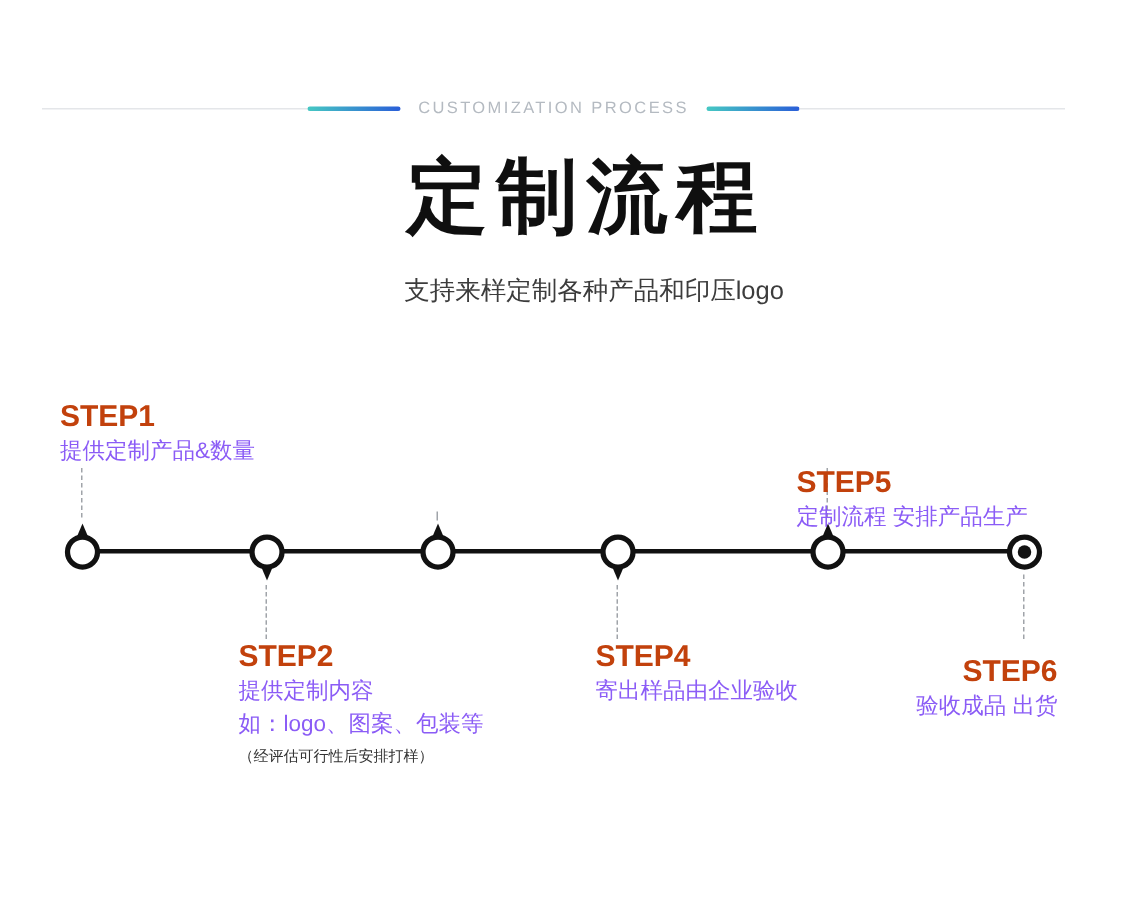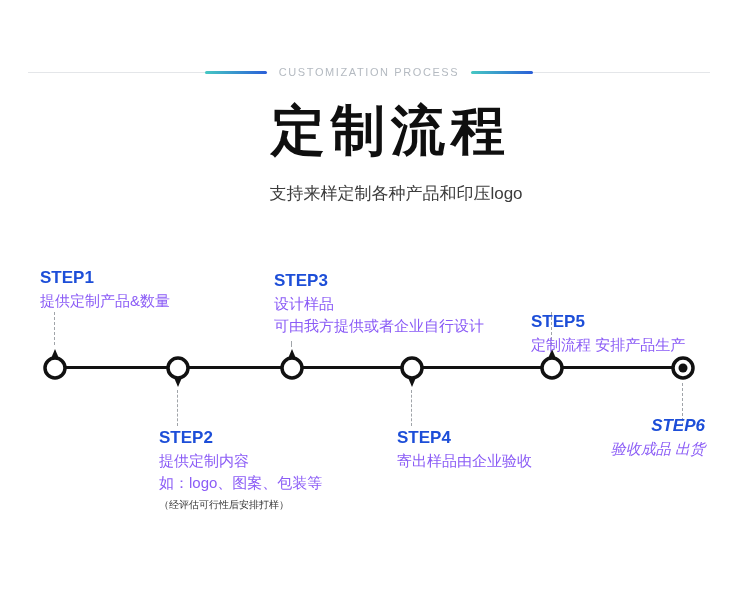--- a/index.html
+++ b/index.html
@@ -72,43 +72,43 @@
   .connector {
     position: absolute;
     width: 0;
     border-left: 1px dashed #a0a4a9;
   }
 
   
   .step { position: absolute; }
   .step-label {
     font-weight: bold;
-    font-size: 17px;
-    color: #1d4ed8;
+    font-size: 20px;
+    color: #c2410c;
     line-height: 20px;
     margin-bottom: 2px;
   }
   .step-line {
     font-size: 15px;
     color: #8b5cf6;
     line-height: 22px;
     white-space: nowrap;
   }
   .step-line.small {
     font-size: 10px;
     color: #333333;
   }
   .step.align-right { text-align: right; }
 
   .s1 { left: 40px;  top: 268px; }
   .s2 { left: 159px; top: 428px; }
   .s3 { left: 274px; top: 271px; }
   .s4 { left: 397px; top: 428px; }
   .s5 { left: 531px; top: 268px; margin-top: 44px; }
-  .s6 { right: 45px; top: 416px; font-style: italic; }
+  .s6 { right: 45px; top: 438px; }
 
   .c1 { left: 54px;  top: 312px; height: 33px; }
   .c2 { left: 177px; top: 390px; height: 36px; }
   .c3 { left: 291px; top: 341px; height: 6px;  }
   .c4 { left: 411px; top: 390px; height: 36px; }
   .c5 { left: 551px; top: 312px; height: 33px; }
   .c6 { left: 682px; top: 383px; height: 43px; }
 
   .n1 { left: 41px; }
   .n2 { left: 164px; }
@@ -172,25 +172,20 @@
     <div class="step-line">提供定制产品&amp;数量</div>
   </div>
 
   <div class="step s2">
     <div class="step-label">STEP2</div>
     <div class="step-line">提供定制内容</div>
     <div class="step-line">如：logo、图案、包装等</div>
     <div class="step-line small">（经评估可行性后安排打样）</div>
   </div>
 
-  <div class="step s3">
-    <div class="step-label">STEP3</div>
-    <div class="step-line">设计样品</div>
-    <div class="step-line">可由我方提供或者企业自行设计</div>
-  </div>
 
   <div class="step s4">
     <div class="step-label">STEP4</div>
     <div class="step-line">寄出样品由企业验收</div>
   </div>
 
   <div class="step s5">
     <div class="step-label">STEP5</div>
     <div class="step-line">定制流程 安排产品生产</div>
   </div>

